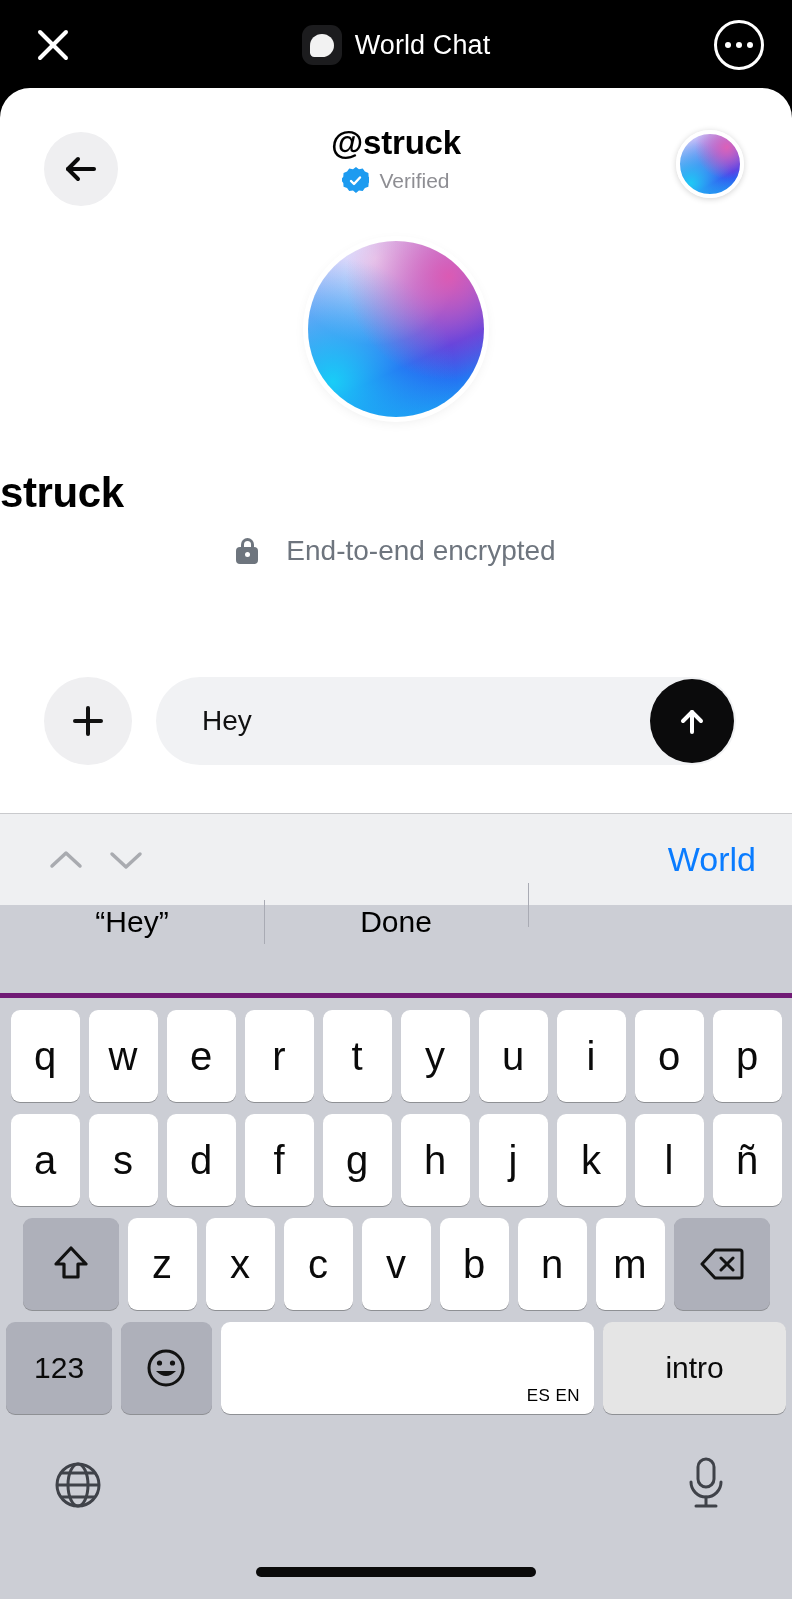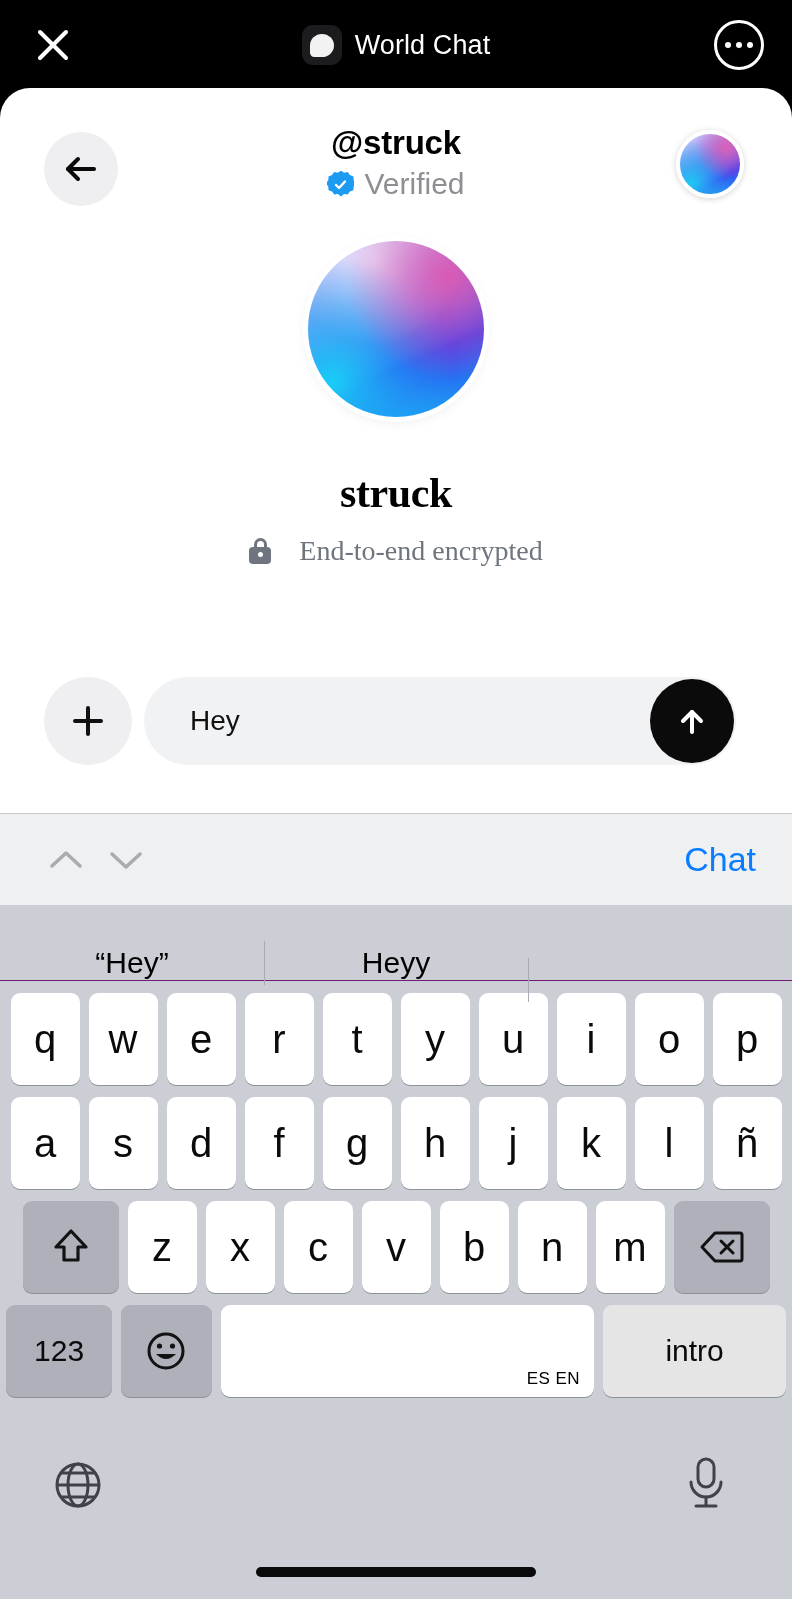--- a/index.html
+++ b/index.html
@@ -59,33 +59,33 @@
   }
   .handle { font-size: 33px; font-weight: 700; color: #000; letter-spacing: -.2px; }
   .verified-row { display: flex; align-items: center; gap: 10px; }
   .verified-badge {
     width: 27px; height: 27px; background: #1d9bf0;
     display: flex; align-items: center; justify-content: center;
     clip-path: polygon(50% 0%,61% 8%,75% 6%,83% 17%,96% 22%,97% 36%,106% 47%,
       97% 59%,96% 73%,83% 78%,75% 89%,61% 87%,50% 96%,39% 87%,25% 89%,17% 78%,
       4% 73%,3% 59%,-6% 47%,3% 36%,4% 22%,17% 17%,25% 6%,39% 8%);
   }
-  .verified-text { font-size: 30px; color: #8e8e93; }
+  .verified-text { font-size: 21px; color: #8e8e93; }
   .header-avatar {
     position: absolute; right: 48px; top: 42px; width: 68px; height: 68px;
     border-radius: 50%; border: 4px solid #fff;
     box-shadow: 0 1px 6px rgba(0,0,0,.18);
     background:
       radial-gradient(circle at 78% 22%, rgba(226,96,180,.95) 0%, rgba(226,96,180,0) 48%),
       radial-gradient(circle at 18% 82%, #1ec8f5 0%, rgba(30,200,245,0) 62%),
       linear-gradient(150deg, #e8e6fb 0%, #6e6bf0 45%, #3a3df0 72%, #18b6f2 100%);
   }
 
   
-  .profile { text-align: center; font-family: Liberation Serif, serif; }
+  .profile { text-align: left; }
   .big-avatar {
     width: 176px; height: 176px; border-radius: 50%; margin: 18px auto 0;
     box-shadow: 0 0 0 5px #fff, 0 3px 14px rgba(0,0,0,.10);
     background:
       radial-gradient(circle at 80% 20%, rgba(223,88,176,.95) 0%, rgba(223,88,176,0) 52%),
       radial-gradient(circle at 14% 80%, #19cdf7 0%, rgba(25,205,247,0) 60%),
       radial-gradient(circle at 38% 10%, rgba(236,233,252,.95) 0%, rgba(236,233,252,0) 45%),
       linear-gradient(155deg, #d9d9fa 0%, #7b72f2 40%, #2f3cf0 66%, #17bdf5 100%);
   }
   .display-name { font-size: 42px; font-weight: 700; color: #000; margin-top: 52px; letter-spacing: -.4px; }
@@ -102,21 +102,21 @@
   }
   .lock-icon .body::after {
     content: ""; position: absolute; left: 8.5px; top: 5px;
     width: 5px; height: 5px; border-radius: 50%; background: #fff;
   }
   .e2e-text { font-size: 28px; color: #6e757e; }
 
   
   .composer {
     position: absolute; left: 0; right: 12px; bottom: 48px;
-    display: flex; align-items: flex-start; padding: 0 44px; gap: 12px;
+    display: flex; align-items: flex-start; padding: 0 44px; gap: 24px;
   }
   .plus-btn {
     width: 88px; height: 88px; border-radius: 50%; background: #efeff1;
     display: flex; align-items: center; justify-content: center; flex: 0 0 auto;
   }
   .plus-btn .h { position: absolute; width: 30px; height: 3.5px; background: #111; border-radius: 2px; }
   .plus-btn .v { position: absolute; width: 3.5px; height: 30px; background: #111; border-radius: 2px; }
   .input-wrap {
     position: relative; flex: 1 1 auto; height: 88px; border-radius: 44px;
     background: #f1f2f4; display: flex; align-items: center; padding: 0 96px 0 46px;
@@ -136,22 +136,22 @@
   }
   .chev { width: 60px; height: 60px; display: flex; align-items: center; justify-content: center; }
   .done-btn { margin-left: auto; font-size: 34px; color: #0a7cff; font-weight: 400; }
 
   
   .keyboard {
     position: absolute; top: 905px; left: 0; width: 792px; height: 694px;
     background: #ccced5;
   }
   .suggest-bar {
-    height: 76px; display: flex; align-items: flex-end;
-    border-bottom: 1px solid #701a75;
+    height: 93px; display: flex; align-items: flex-start;
+    border-bottom: 5px solid #701a75;
   }
   .suggest { flex: 1; text-align: center; font-size: 30px; color: #000; position: relative; }
   .suggest + .suggest::before {
     content: ""; position: absolute; left: 0; top: 50%; transform: translateY(-50%);
     width: 1px; height: 44px; background: #a9abb4;
   }
   .krow { display: flex; justify-content: center; align-items: flex-start; gap: 9px; padding: 0 6px; }
   .krow.r1 { margin-top: 12px; }
   .krow.r2 { margin-top: 12px; }
   .krow.r3 { margin-top: 12px; }
@@ -265,28 +265,28 @@
     <div class="chev">
       <svg width="44" height="30" viewBox="0 0 44 30" aria-hidden="true">
         <polyline points="8,21 22,8 36,21" fill="none" stroke="#a9abb0" stroke-width="3.5" stroke-linecap="round" stroke-linejoin="round"></polyline>
       </svg>
     </div>
     <div class="chev">
       <svg width="44" height="30" viewBox="0 0 44 30" aria-hidden="true">
         <polyline points="8,9 22,22 36,9" fill="none" stroke="#a9abb0" stroke-width="3.5" stroke-linecap="round" stroke-linejoin="round"></polyline>
       </svg>
     </div>
-    <div class="done-btn">Chat</div>
+    <div class="done-btn">World</div>
   </div>
 
   <div class="keyboard">
 
     <div class="suggest-bar">
       <div class="suggest">“Hey”</div>
-      <div class="suggest">Heyy</div>
+      <div class="suggest">Done</div>
       <div class="suggest"></div>
     </div>
 
     <div class="krow r1">
       <div class="key">q</div>
       <div class="key">w</div>
       <div class="key">e</div>
       <div class="key">r</div>
       <div class="key">t</div>
       <div class="key">y</div>

